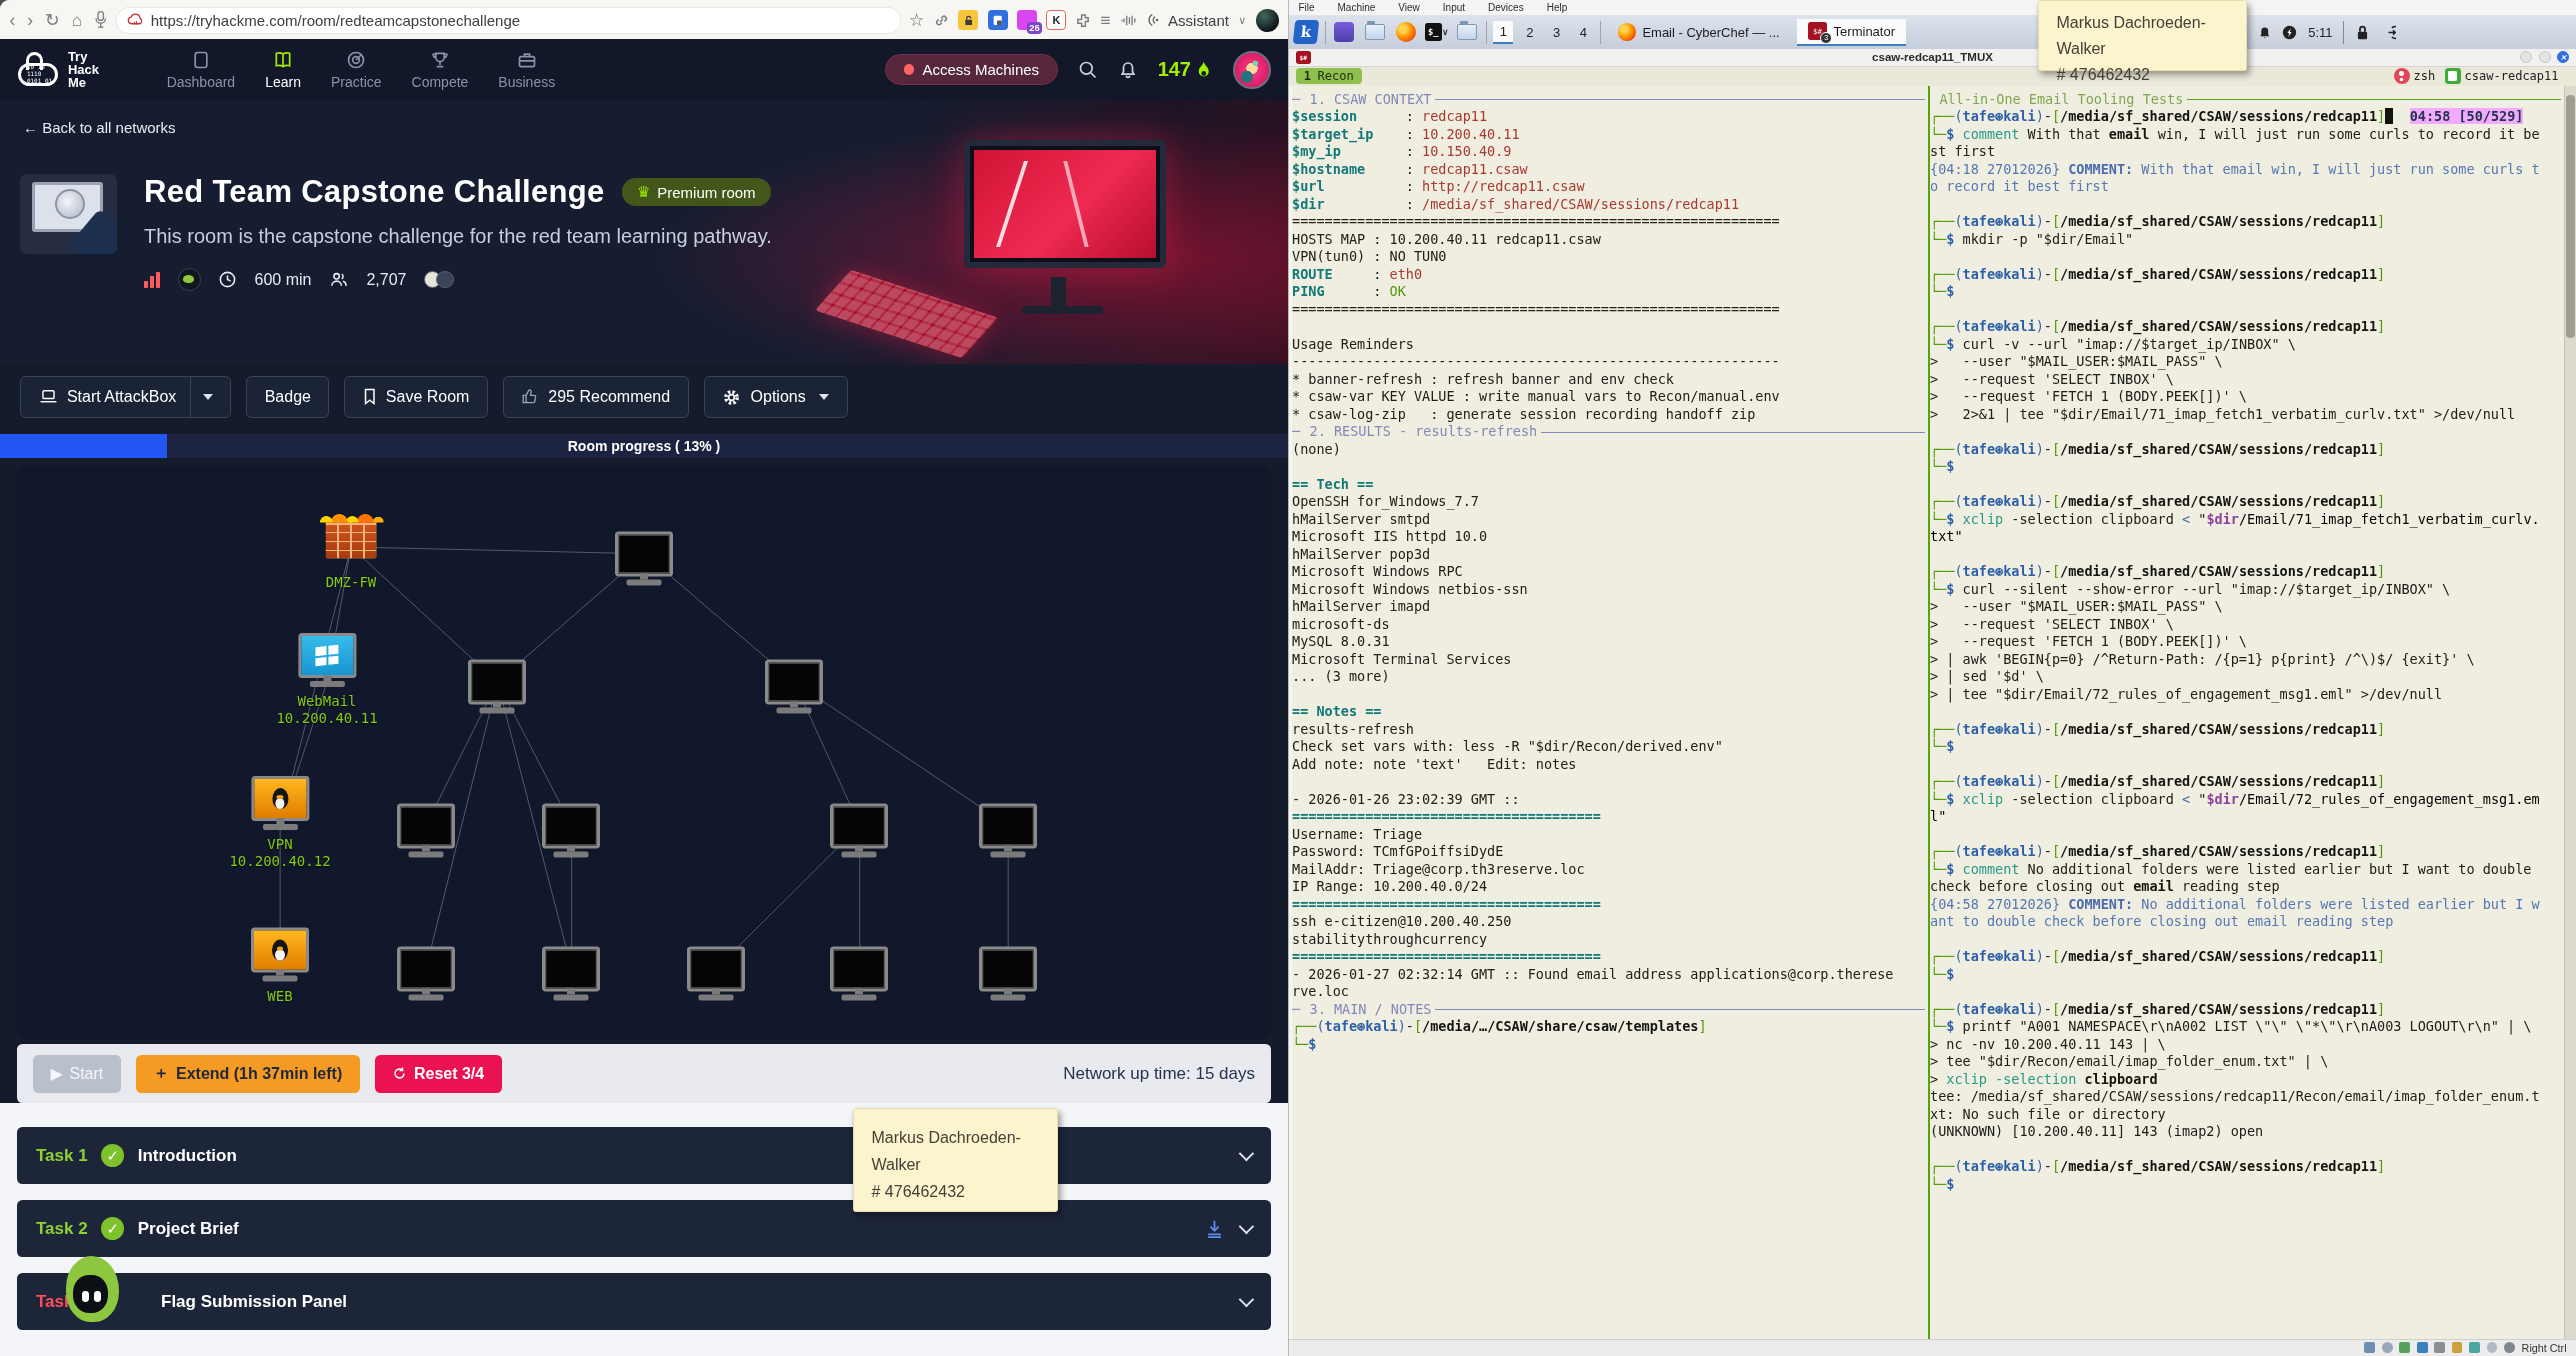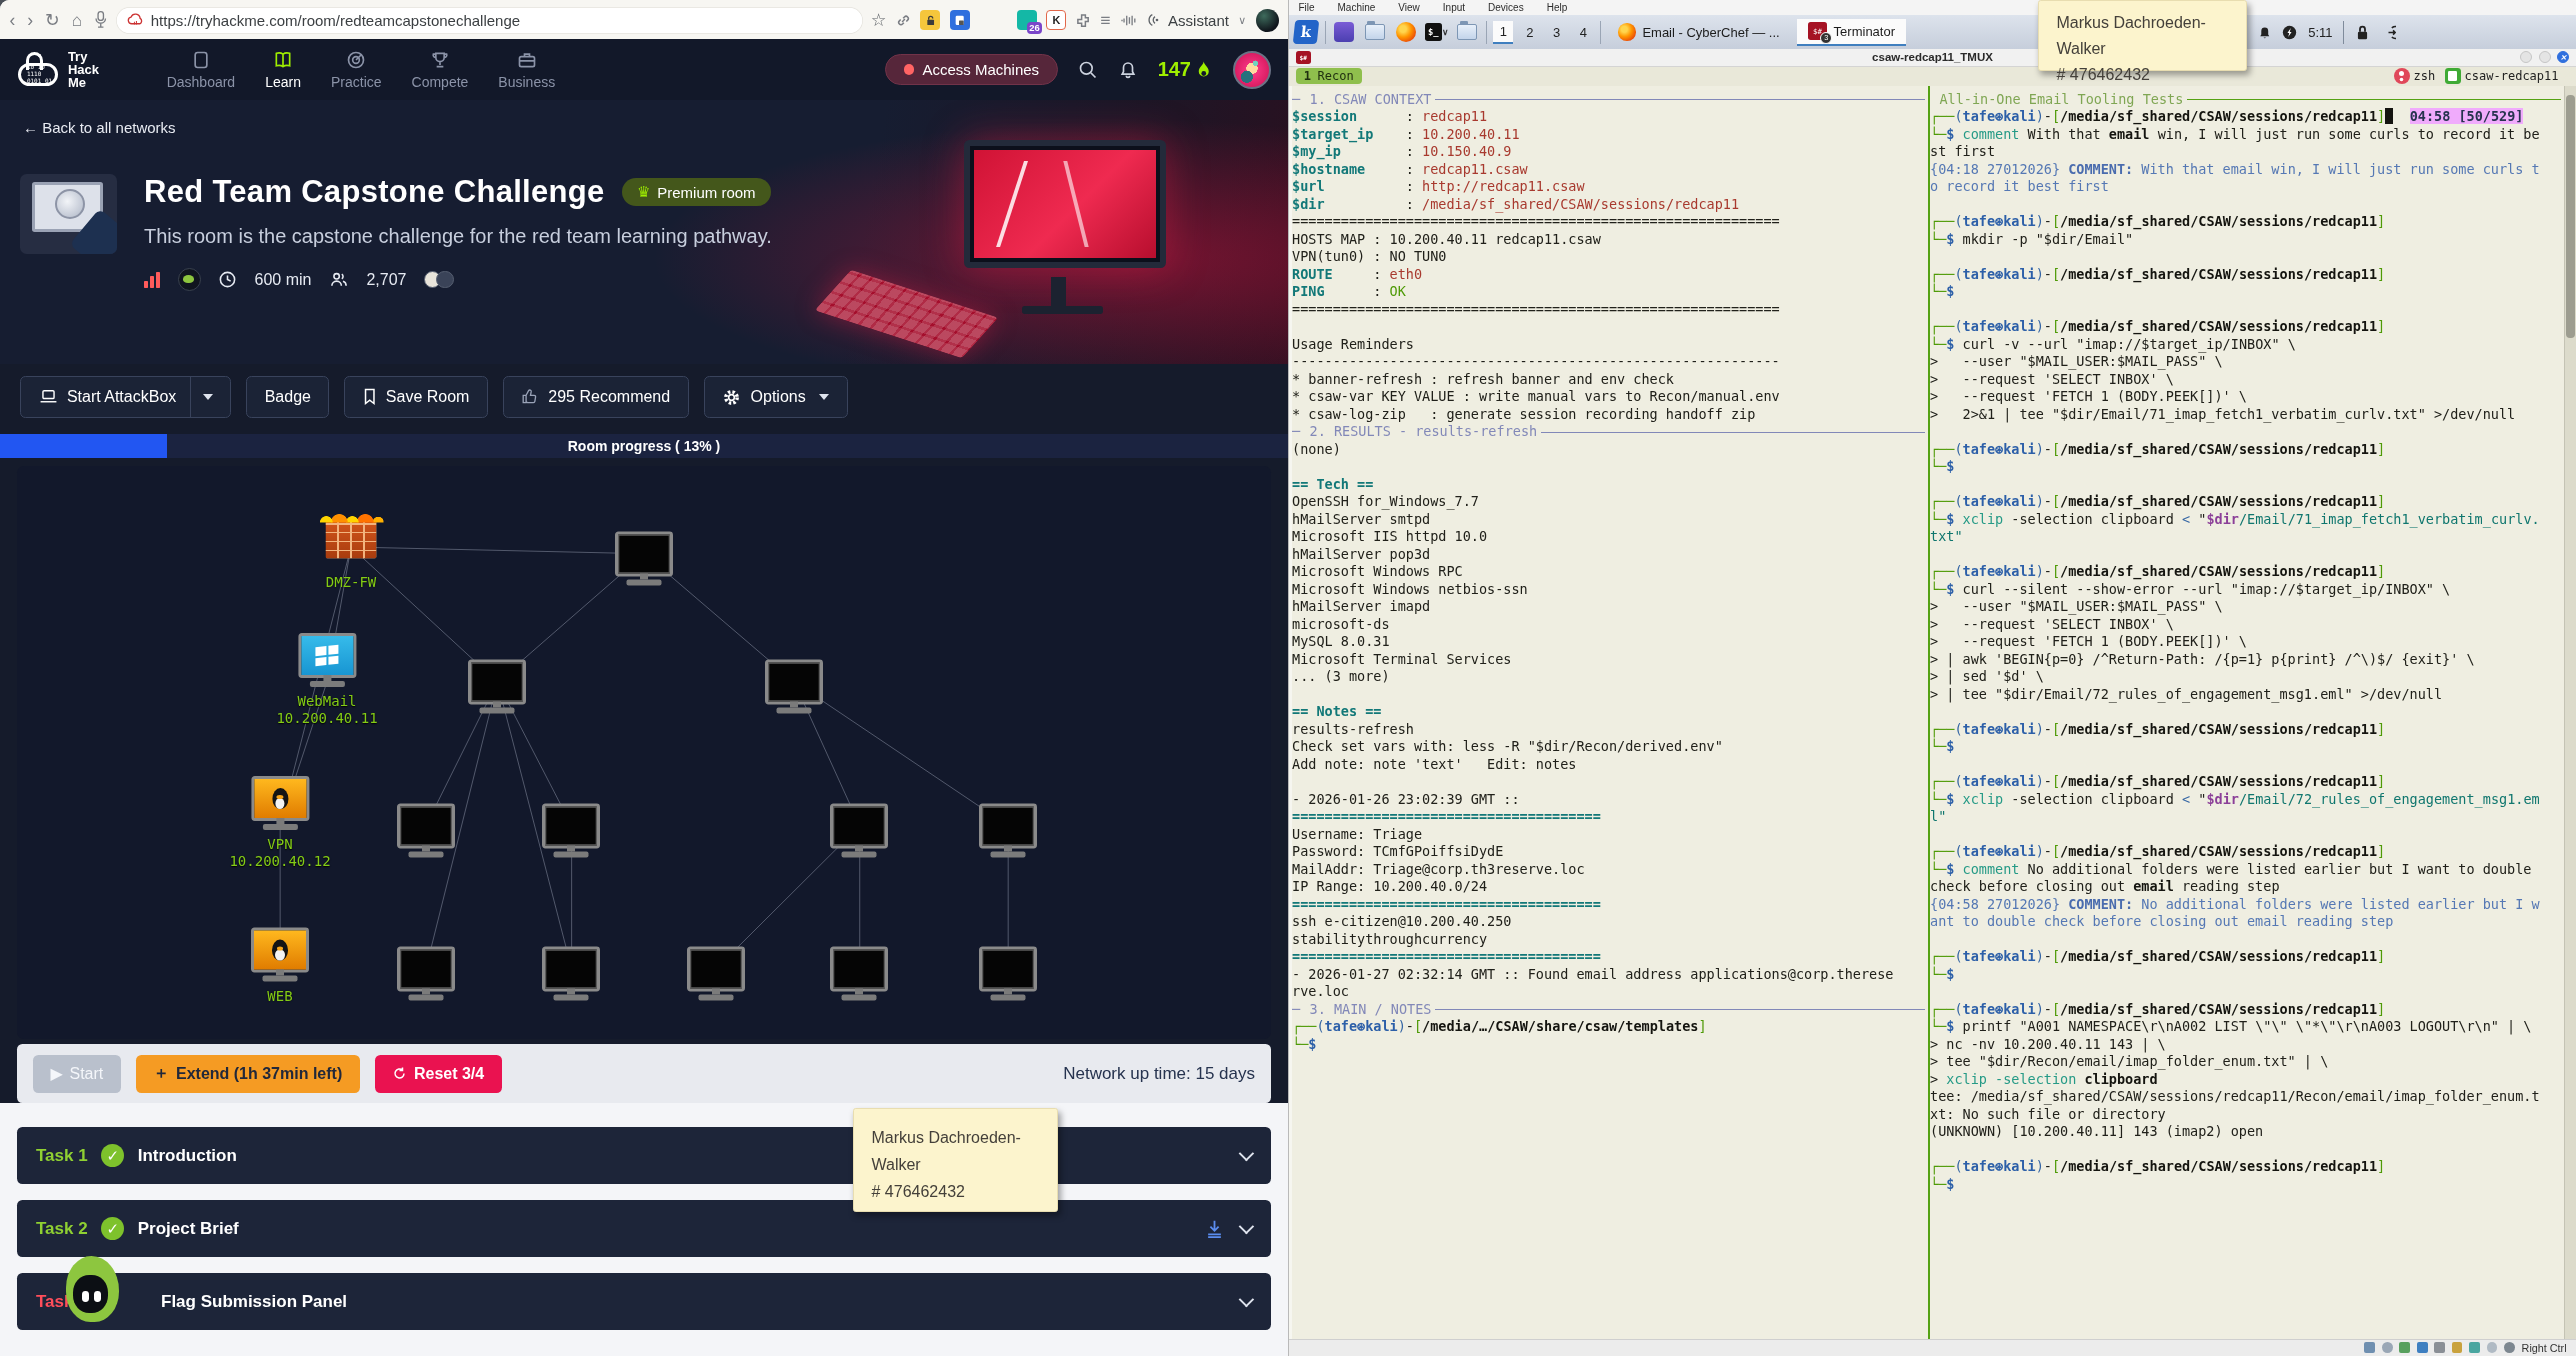--- a/index.html
+++ b/index.html
@@ -177,21 +177,21 @@
   .tl { height:17.5px; white-space:pre; }
   .seg-d { color:#20201a; }
   .seg-kB { color:#14140f; font-weight:bold; }
   .seg-tB { color:#127878; font-weight:bold; }
   .seg-r { color:#a8392e; }
   .seg-g { color:#4e9a06; }
   .seg-b { color:#3465a4; }
   .seg-bB { color:#2c5fa8; font-weight:bold; }
   .seg-c { color:#5578b4; }
   .seg-cB { color:#4a6cae; font-weight:bold; }
-  .seg-y { color:#0f766e; }
+  .seg-y { color:#000000; }
   .seg-mB { color:#8b3f98; font-weight:bold; }
   .seg-cm { color:#259a86; }
   .seg-rev { background:#f0abfc; color:#26334f; font-weight:bold; }
   .seg-cur { background:#14140f; color:#14140f; }
   .scrollbar { width:12px; background:#dcdbcb; border-left:0.7px solid #c4c3b4; flex:0 0 auto; position:relative; }
   .scrollbar .thumb { position:absolute; left:1.3px; right:1.3px; top:9.4px; height:243px; background:#9d9d90; border-radius:4px; }
 
   .vb-status { height:17.5px; background:#ececec; border-top:0.7px solid #cfcfcf; display:flex; align-items:center; justify-content:flex-end; gap:6.7px; padding:0 9.4px; font-size:10.8px; color:#333; flex:0 0 auto; }
   .st-ic { width:10.8px; height:10.8px; border-radius:2px; display:block; }
 
@@ -235,21 +235,21 @@
               <rect x="2" y="7" width="10" height="8" rx="1" fill="#3b3b3b"></rect>
               <path d="M4 7V5a3 3 0 016 0" fill="none" stroke="#3b3b3b" stroke-width="2"></path>
             </svg>
         </span>
         <span class="extbox ext-card">
           <svg class="icon" width="9.4" height="10.8" viewBox="0 0 14 16">
               <rect x="1" y="1" width="12" height="14" rx="2" fill="#fff"></rect>
               <rect x="6" y="8" width="7" height="7" rx="1" fill="#555"></rect>
             </svg>
         </span>
-        <span class="extbox" style="background:#14b8a6;margin-left:38px;">
+        <span class="extbox" style="background:#d946ef;">
           <span class="ext-badge">26</span>
         </span>
         <span class="extbox ext-k">K</span>
         <span>
           <svg class="icon" width="15" height="15" viewBox="0 0 16 16">
               <path d="M6 2h4v3h3v4h-3v5H6v-3H2V7h4z" fill="none" stroke="#7a7d83" stroke-width="1.6"></path>
             </svg>
         </span>
         <span style="font-size:17.5px; color:#7a7d83;">≡</span>
         <span>

